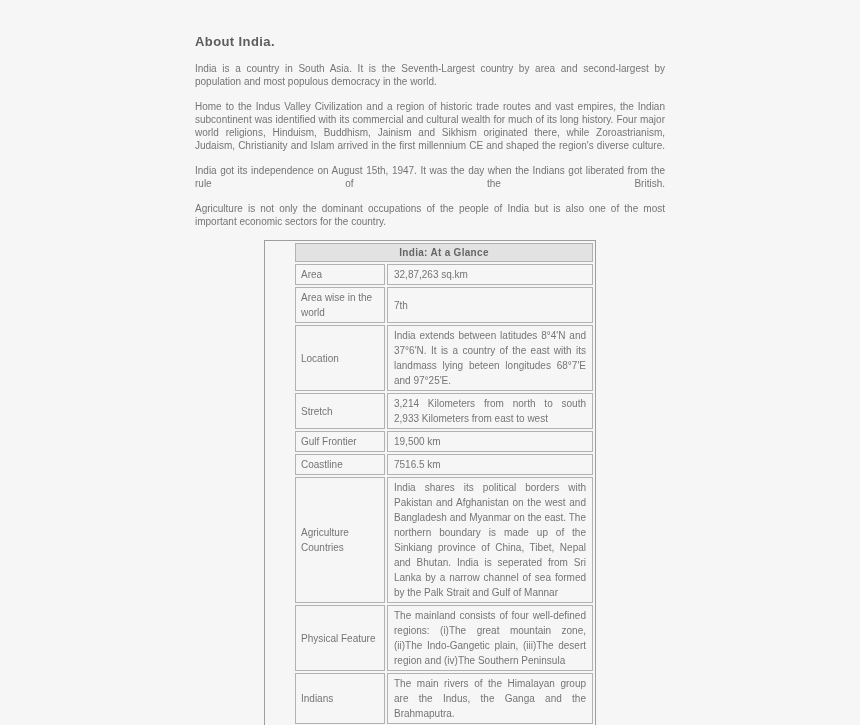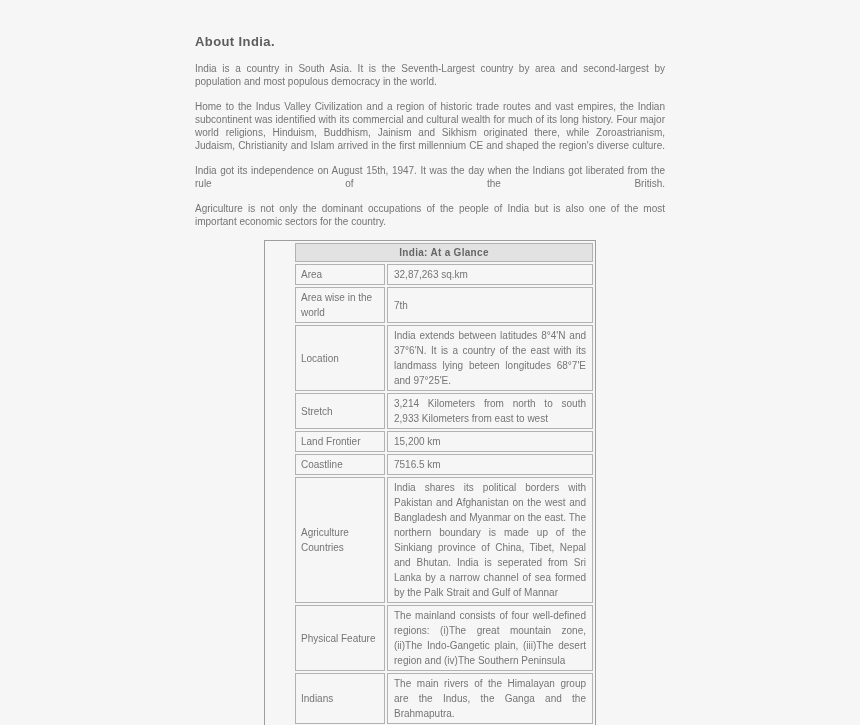--- a/index.html
+++ b/index.html
@@ -82,22 +82,22 @@
           <td class="rvalue">India extends between latitudes 8°4'N and 37°6'N. It is a country of the east with its landmass lying beteen longitudes 68°7'E and 97°25'E.</td>
         </tr>
         <tr>
           <td class="rlabel">Stretch</td>
           <td class="rvalue">
             <div class="vline fill">3,214 Kilometers from north to south</div>
             <div class="vline">2,933 Kilometers from east to west</div>
           </td>
         </tr>
         <tr>
-          <td class="rlabel">Land Frontier</td>
-          <td class="rvalue">15,200 km</td>
+          <td class="rlabel">Gulf Frontier</td>
+          <td class="rvalue">19,500 km</td>
         </tr>
         <tr>
           <td class="rlabel">Coastline</td>
           <td class="rvalue">7516.5 km</td>
         </tr>
         <tr>
           <td class="rlabel">Agriculture Countries</td>
           <td class="rvalue">India shares its political borders with Pakistan and Afghanistan on the west and Bangladesh and Myanmar on the east. The northern boundary is made up of the Sinkiang province of China, Tibet, Nepal and Bhutan. India is seperated from Sri Lanka by a narrow channel of sea formed by the Palk Strait and Gulf of Mannar</td>
         </tr>
         <tr>

